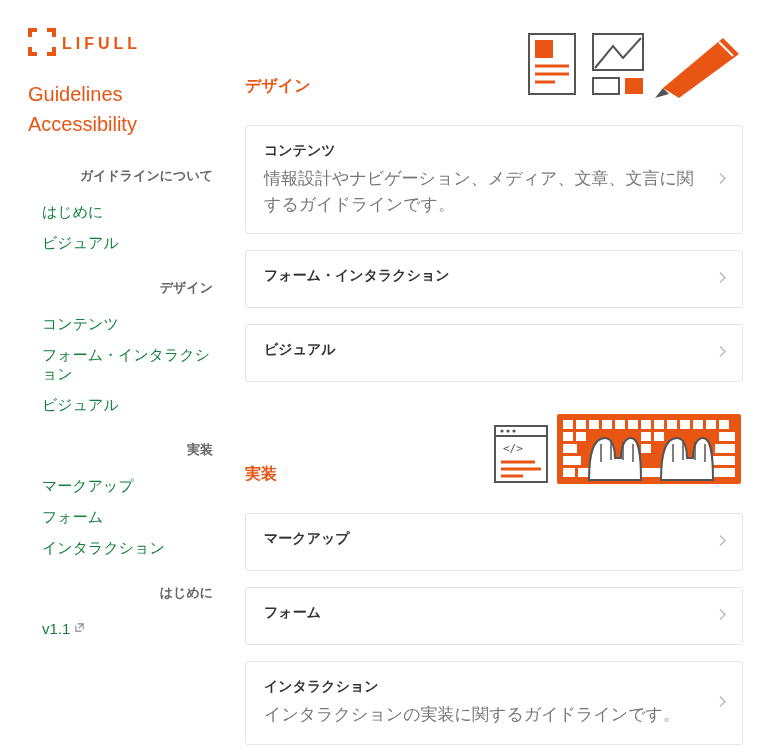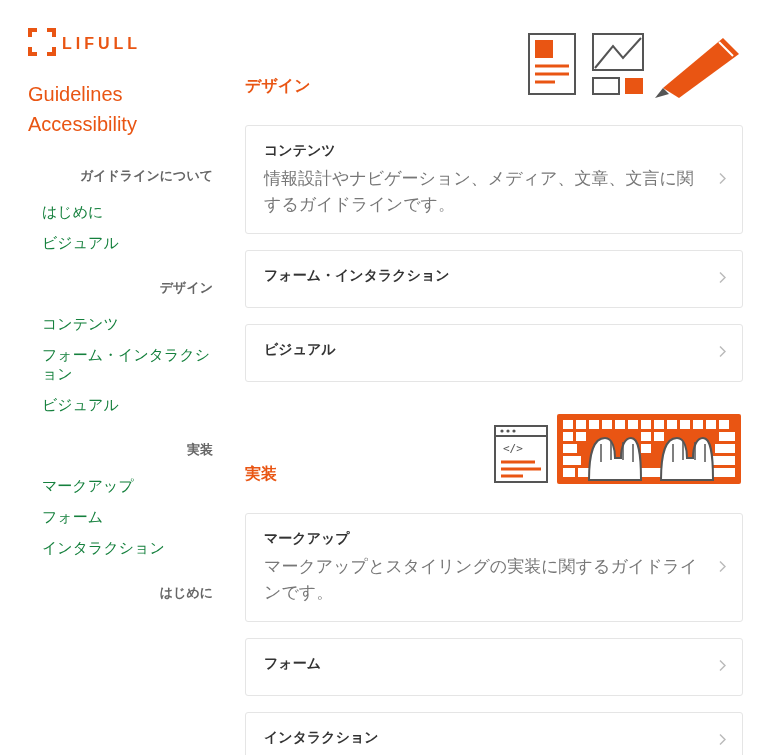--- a/index.html
+++ b/index.html
@@ -146,20 +146,28 @@
           </div>
         <div class="nav-item">
             <span>フォーム</span>
           </div>
         <div class="nav-item">
             <span>インタラクション</span>
           </div>
       </div>
       <div class="nav-section">
         <div class="nav-heading">はじめに</div>
+        <div class="nav-item">
+          <span>v1.1</span>
+          <span class="ext-icon">
+            <svg width="11" height="11" viewBox="0 0 12 12">
+                <path d="M4 2h6v6M10 2L5 7M8 10H2V4" stroke="#888" stroke-width="1.2" fill="none"></path>
+              </svg>
+          </span>
+        </div>
       </div>
     </nav>
   </aside>
 
   <main class="main">
 
     <div class="section-block">
       <div class="section-header">
         <h2 class="section-title">デザイン</h2>
         <span class="illus">
@@ -263,33 +271,33 @@
             <line x1="180" y1="34" x2="180" y2="52" stroke="#555" stroke-width="1.5"></line>
             <line x1="190" y1="32" x2="190" y2="50" stroke="#555" stroke-width="1.5"></line>
             <line x1="202" y1="32" x2="202" y2="50" stroke="#555" stroke-width="1.5"></line>
             <line x1="212" y1="34" x2="212" y2="52" stroke="#555" stroke-width="1.5"></line>
           </svg>
         </span>
       </div>
 
       <div class="card">
         <div class="card-title">マークアップ</div>
-        <div class="card-desc">マークアップとスタイリングの実装に関するガイドラインです。</div>
         <span class="chevron"><svg width="7" height="12" viewBox="0 0 7 12">
               <path d="M1 1l5 5-5 5" stroke="#bbb" stroke-width="1.5" fill="none"></path>
             </svg></span>
       </div>
       <div class="card">
         <div class="card-title">フォーム</div>
         <span class="chevron"><svg width="7" height="12" viewBox="0 0 7 12">
               <path d="M1 1l5 5-5 5" stroke="#bbb" stroke-width="1.5" fill="none"></path>
             </svg></span>
       </div>
       <div class="card">
         <div class="card-title">インタラクション</div>
+        <div class="card-desc">インタラクションの実装に関するガイドラインです。</div>
         <span class="chevron"><svg width="7" height="12" viewBox="0 0 7 12">
               <path d="M1 1l5 5-5 5" stroke="#bbb" stroke-width="1.5" fill="none"></path>
             </svg></span>
       </div>
     </div>
 
   </main>
 </div>
 
 </body></html>

